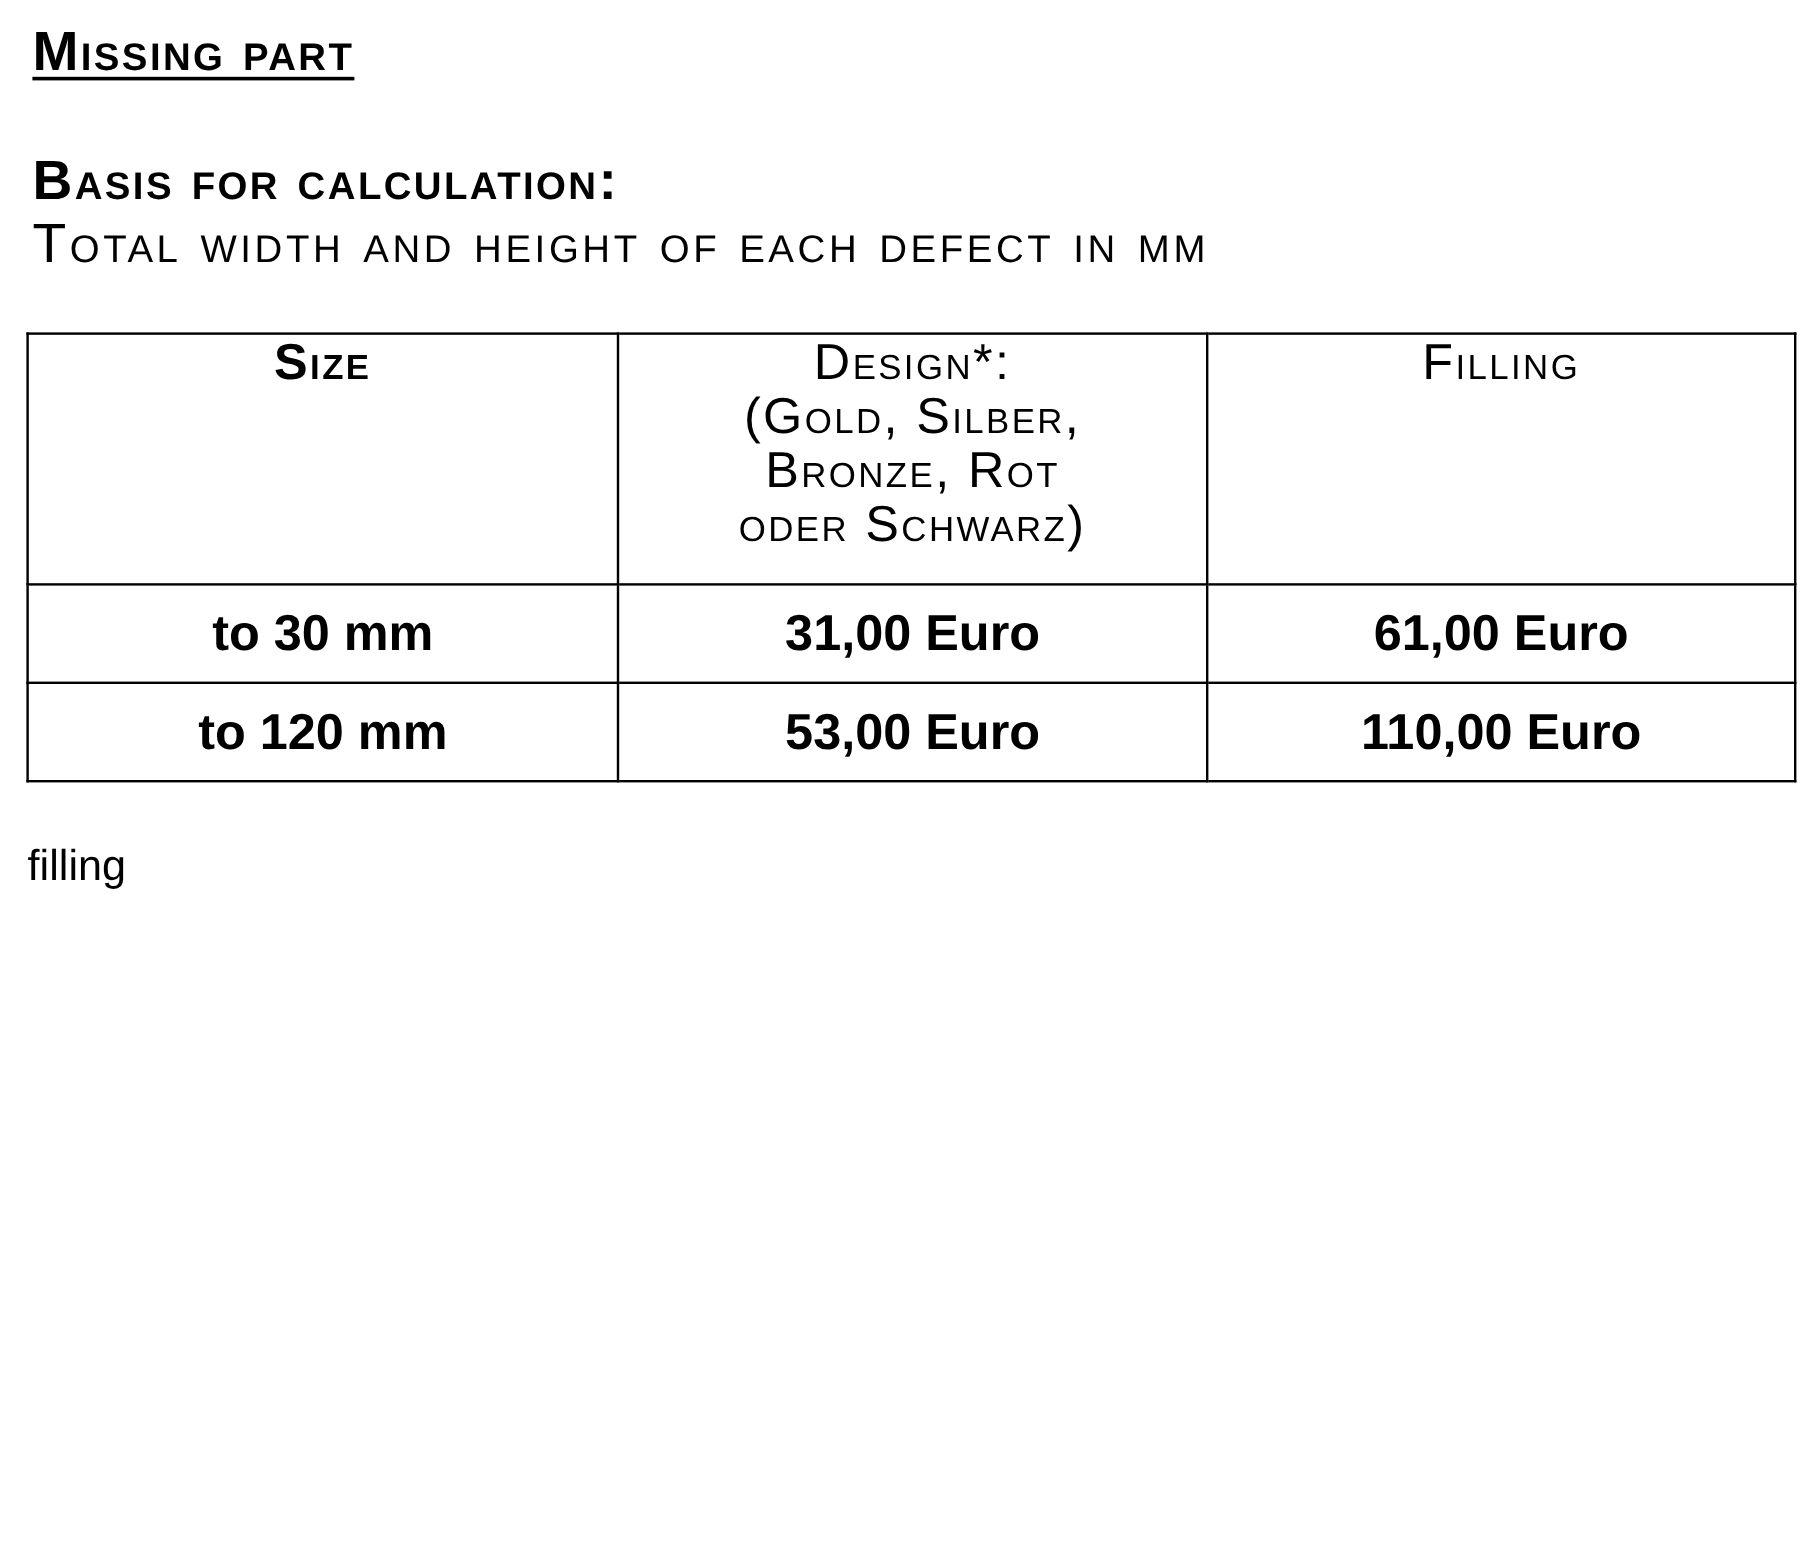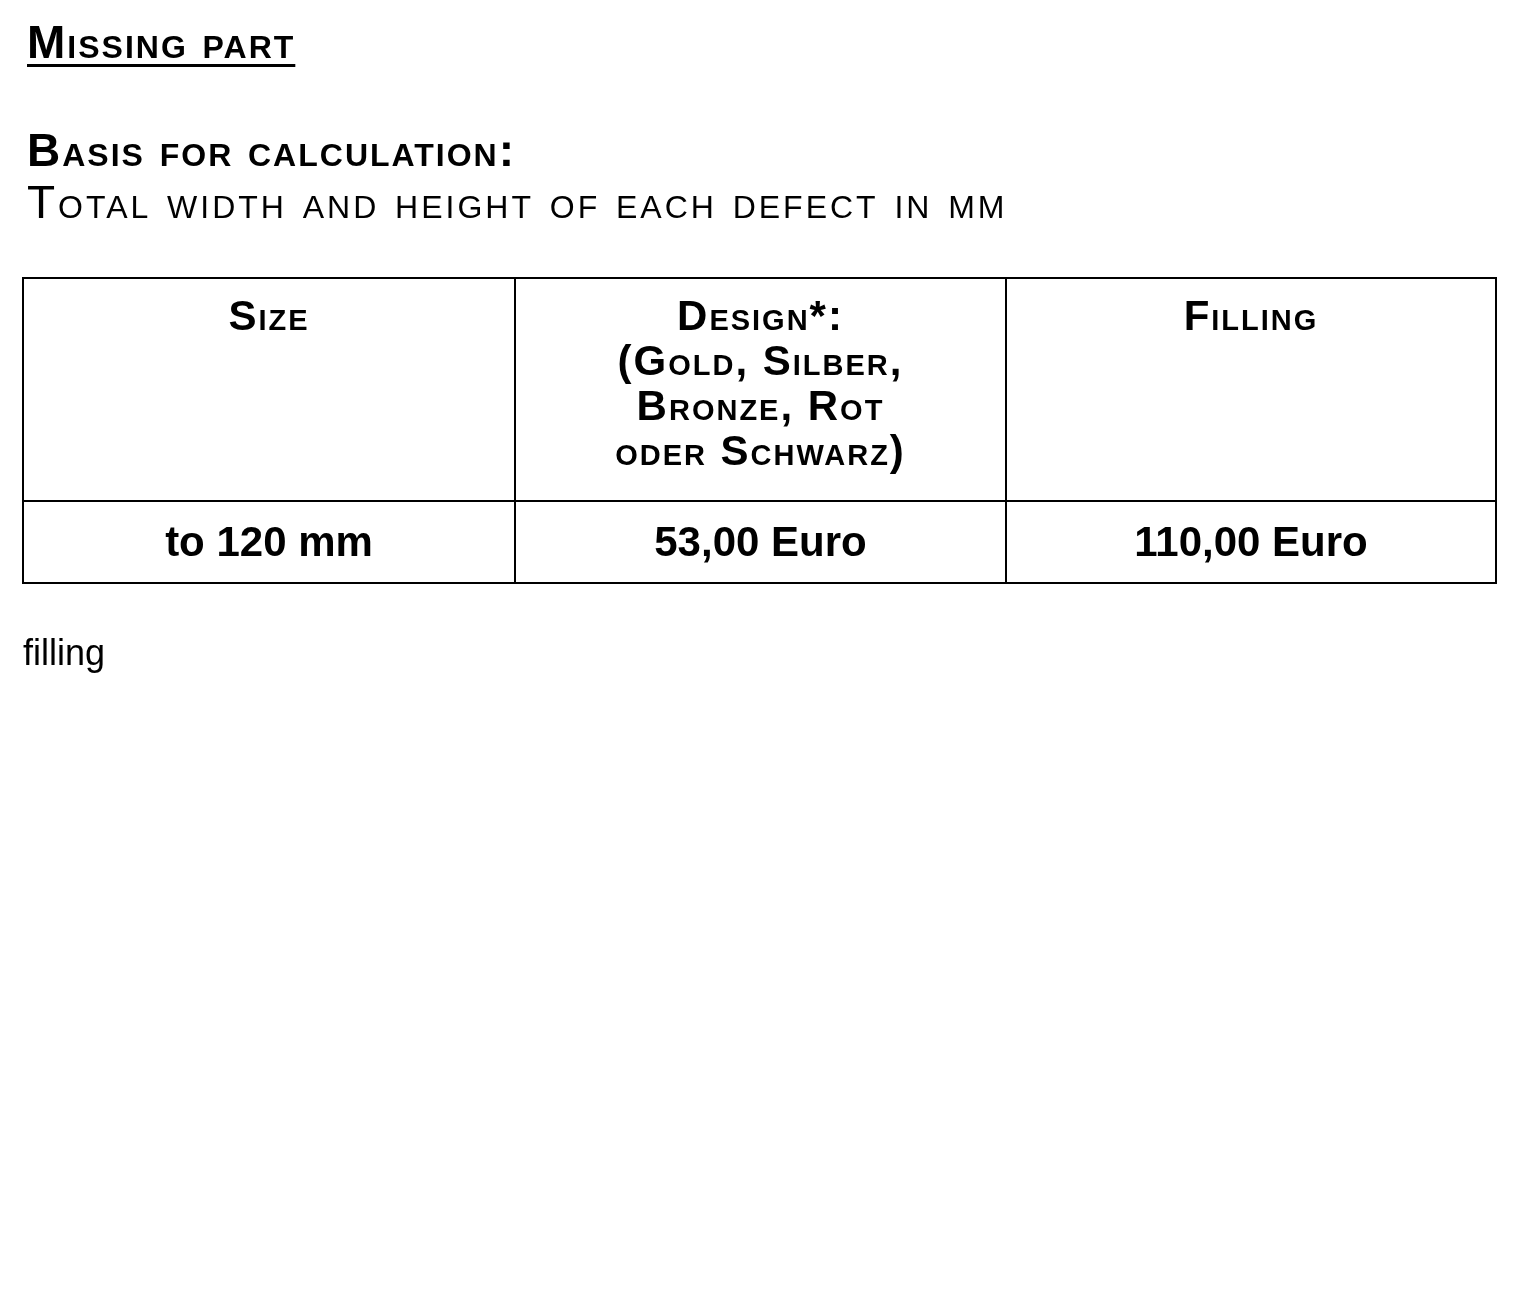--- a/index.html
+++ b/index.html
@@ -50,29 +50,28 @@
     table-layout: fixed;
   }
   .price-table th, .price-table td {
     border: 2px solid #000000;
     text-align: center;
     padding: 0;
   }
   .price-table th {
     height: 207px;
     vertical-align: top;
-    padding-top: 14px;
     font-size: 42px;
     line-height: 45px;
     font-variant: small-caps;
     letter-spacing: 2px;
     white-space: pre-line;
   }
   .price-table th.th-bold { font-weight: bold; }
-  .price-table th.th-normal { font-weight: bold; }
+  .price-table th.th-normal { font-weight: normal; }
   .price-table td {
     height: 80px;
     vertical-align: middle;
     font-size: 42px;
     font-weight: bold;
   }
   .footnote {
     margin: 44px 21px 0 23px;
     font-size: 36px;
     line-height: 50px;
@@ -106,20 +105,25 @@
         <th class="th-bold">Size</th>
         <th class="th-normal">Design*:
 (Gold, Silber,
 Bronze, Rot
 oder Schwarz)</th>
         <th class="th-normal">Filling</th>
       </tr>
     </thead>
     <tbody>
       <tr>
+        <td>to 30 mm</td>
+        <td>31,00 Euro</td>
+        <td>61,00 Euro</td>
+      </tr>
+      <tr>
         <td>to 120 mm</td>
         <td>53,00 Euro</td>
         <td>110,00 Euro</td>
       </tr>
     </tbody>
   </table>
 
   <p class="footnote">
     <span class="footnote-line last">filling</span>
   </p>

